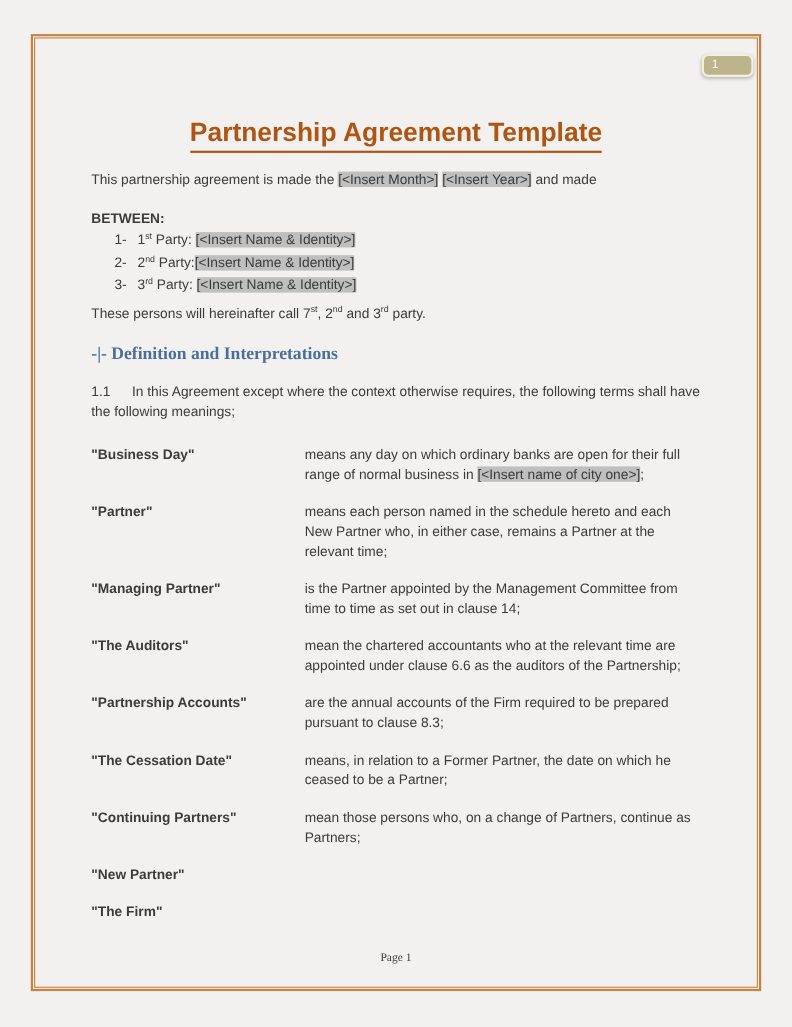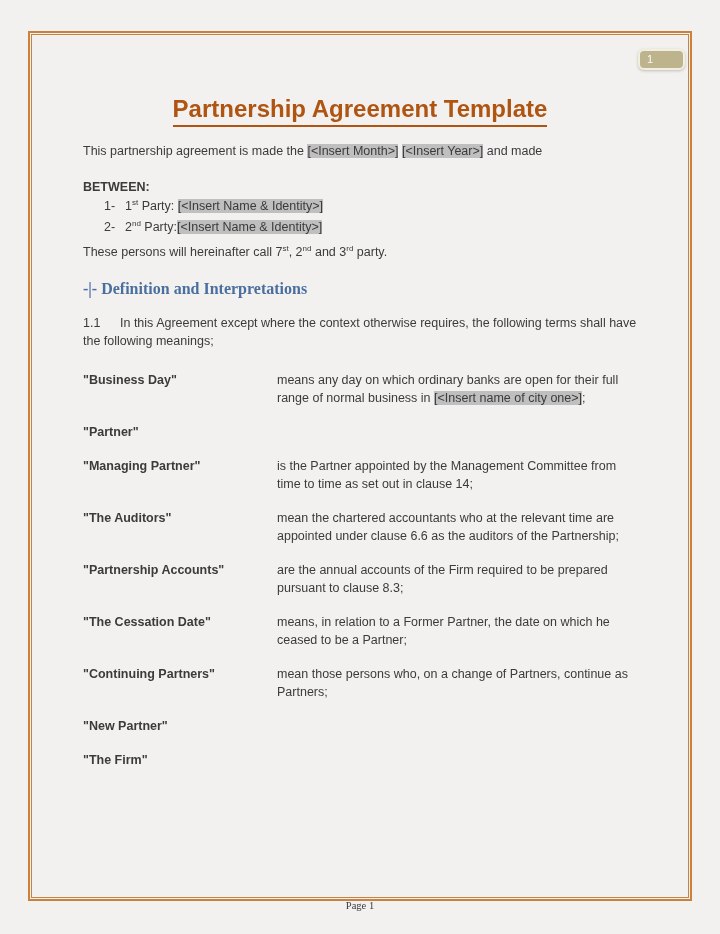--- a/index.html
+++ b/index.html
@@ -34,21 +34,21 @@
     width:47px;height:21px;
     background:var(--badge-tan);
     border:2px solid #f2efdf;
     border-radius:6px;
     box-shadow:0 1px 3px rgba(0,0,0,0.22);
     color:#fcfbf5;
     font-size:11px;line-height:17px;
     padding-left:7px;
   }
   .content{
-    position:absolute;left:83px;right:83px;top:4px;
+    position:absolute;left:83px;right:83px;top:16px;
   }
   h1.title{
     margin:90px 0 0 0;
     text-align:center;
     font-size:24px;
     line-height:30px;
     font-weight:bold;
   }
   .title-text{
     display:inline-block;
@@ -76,21 +76,21 @@
     display:grid;
     grid-template-columns:194px 1fr;
     margin-bottom:16px;
     font-size:12.5px;line-height:18px;
   }
   .def-row:last-child{margin-bottom:0;}
   .def-term{font-weight:bold;}
   .hl{background:var(--highlight-gray);}
   sup{font-size:8px;line-height:0;vertical-align:super;letter-spacing:0;}
   .footer{
-    position:absolute;top:900px;left:0;width:100%;
+    position:absolute;top:866px;left:0;width:100%;
     text-align:center;
     font-family:"Liberation Serif", serif;
     font-size:10.5px;
     color:var(--text-color);
   }
 </style>
 </head>
 <body>
 
 <div class="page">
@@ -111,36 +111,40 @@
 
     <div class="between-list" id="between-list">
   <div class="b-item">
     <span class="b-num">1-</span><span class="b-text"><span>1</span><sup>st</sup><span> Party: </span><span class="hl">[&lt;Insert Name &amp; Identity&gt;]</span></span>
   </div>
 
   <div class="b-item">
     <span class="b-num">2-</span><span class="b-text"><span>2</span><sup>nd</sup><span> Party:</span><span class="hl">[&lt;Insert Name &amp; Identity&gt;]</span></span>
   </div>
 
+  <div class="b-item">
+    <span class="b-num">3-</span><span class="b-text"><span>3</span><sup>rd</sup><span> Party: </span><span class="hl">[&lt;Insert Name &amp; Identity&gt;]</span></span>
+  </div>
 </div>
 
     <p class="hereinafter"><span>These persons will hereinafter call 7</span><sup>st</sup><span>, 2</span><sup>nd</sup><span> and 3</span><sup>rd</sup><span> party.</span></p>
 
     <h2 class="section-heading">-|- Definition and Interpretations</h2>
 
     <p class="clause"><span class="clause-num">1.1</span><span>In this Agreement except where the context otherwise requires, the following terms shall have the following meanings;</span></p>
 
     <div class="def-table" id="def-table">
   <div class="def-row">
     <div class="def-term">"Business Day"</div>
     <div class="def-text"><span>means any day on which ordinary banks are open for their full range of normal business in </span><span class="hl">[&lt;Insert name of city one&gt;]</span><span>;</span></div>
   </div>
 
   <div class="def-row">
     <div class="def-term">"Partner"</div>
+    <div class="def-text"><span>means each person named in the schedule hereto and each New Partner who, in either case, remains a Partner at the relevant time;</span></div>
   </div>
 
   <div class="def-row">
     <div class="def-term">"Managing Partner"</div>
     <div class="def-text"><span>is the Partner appointed by the Management Committee from time to time as set out in clause 14;</span></div>
   </div>
 
   <div class="def-row">
     <div class="def-term">"The Auditors"</div>
     <div class="def-text"><span>mean the chartered accountants who at the relevant time are appointed under clause 6.6 as the auditors of the Partnership;</span></div>

